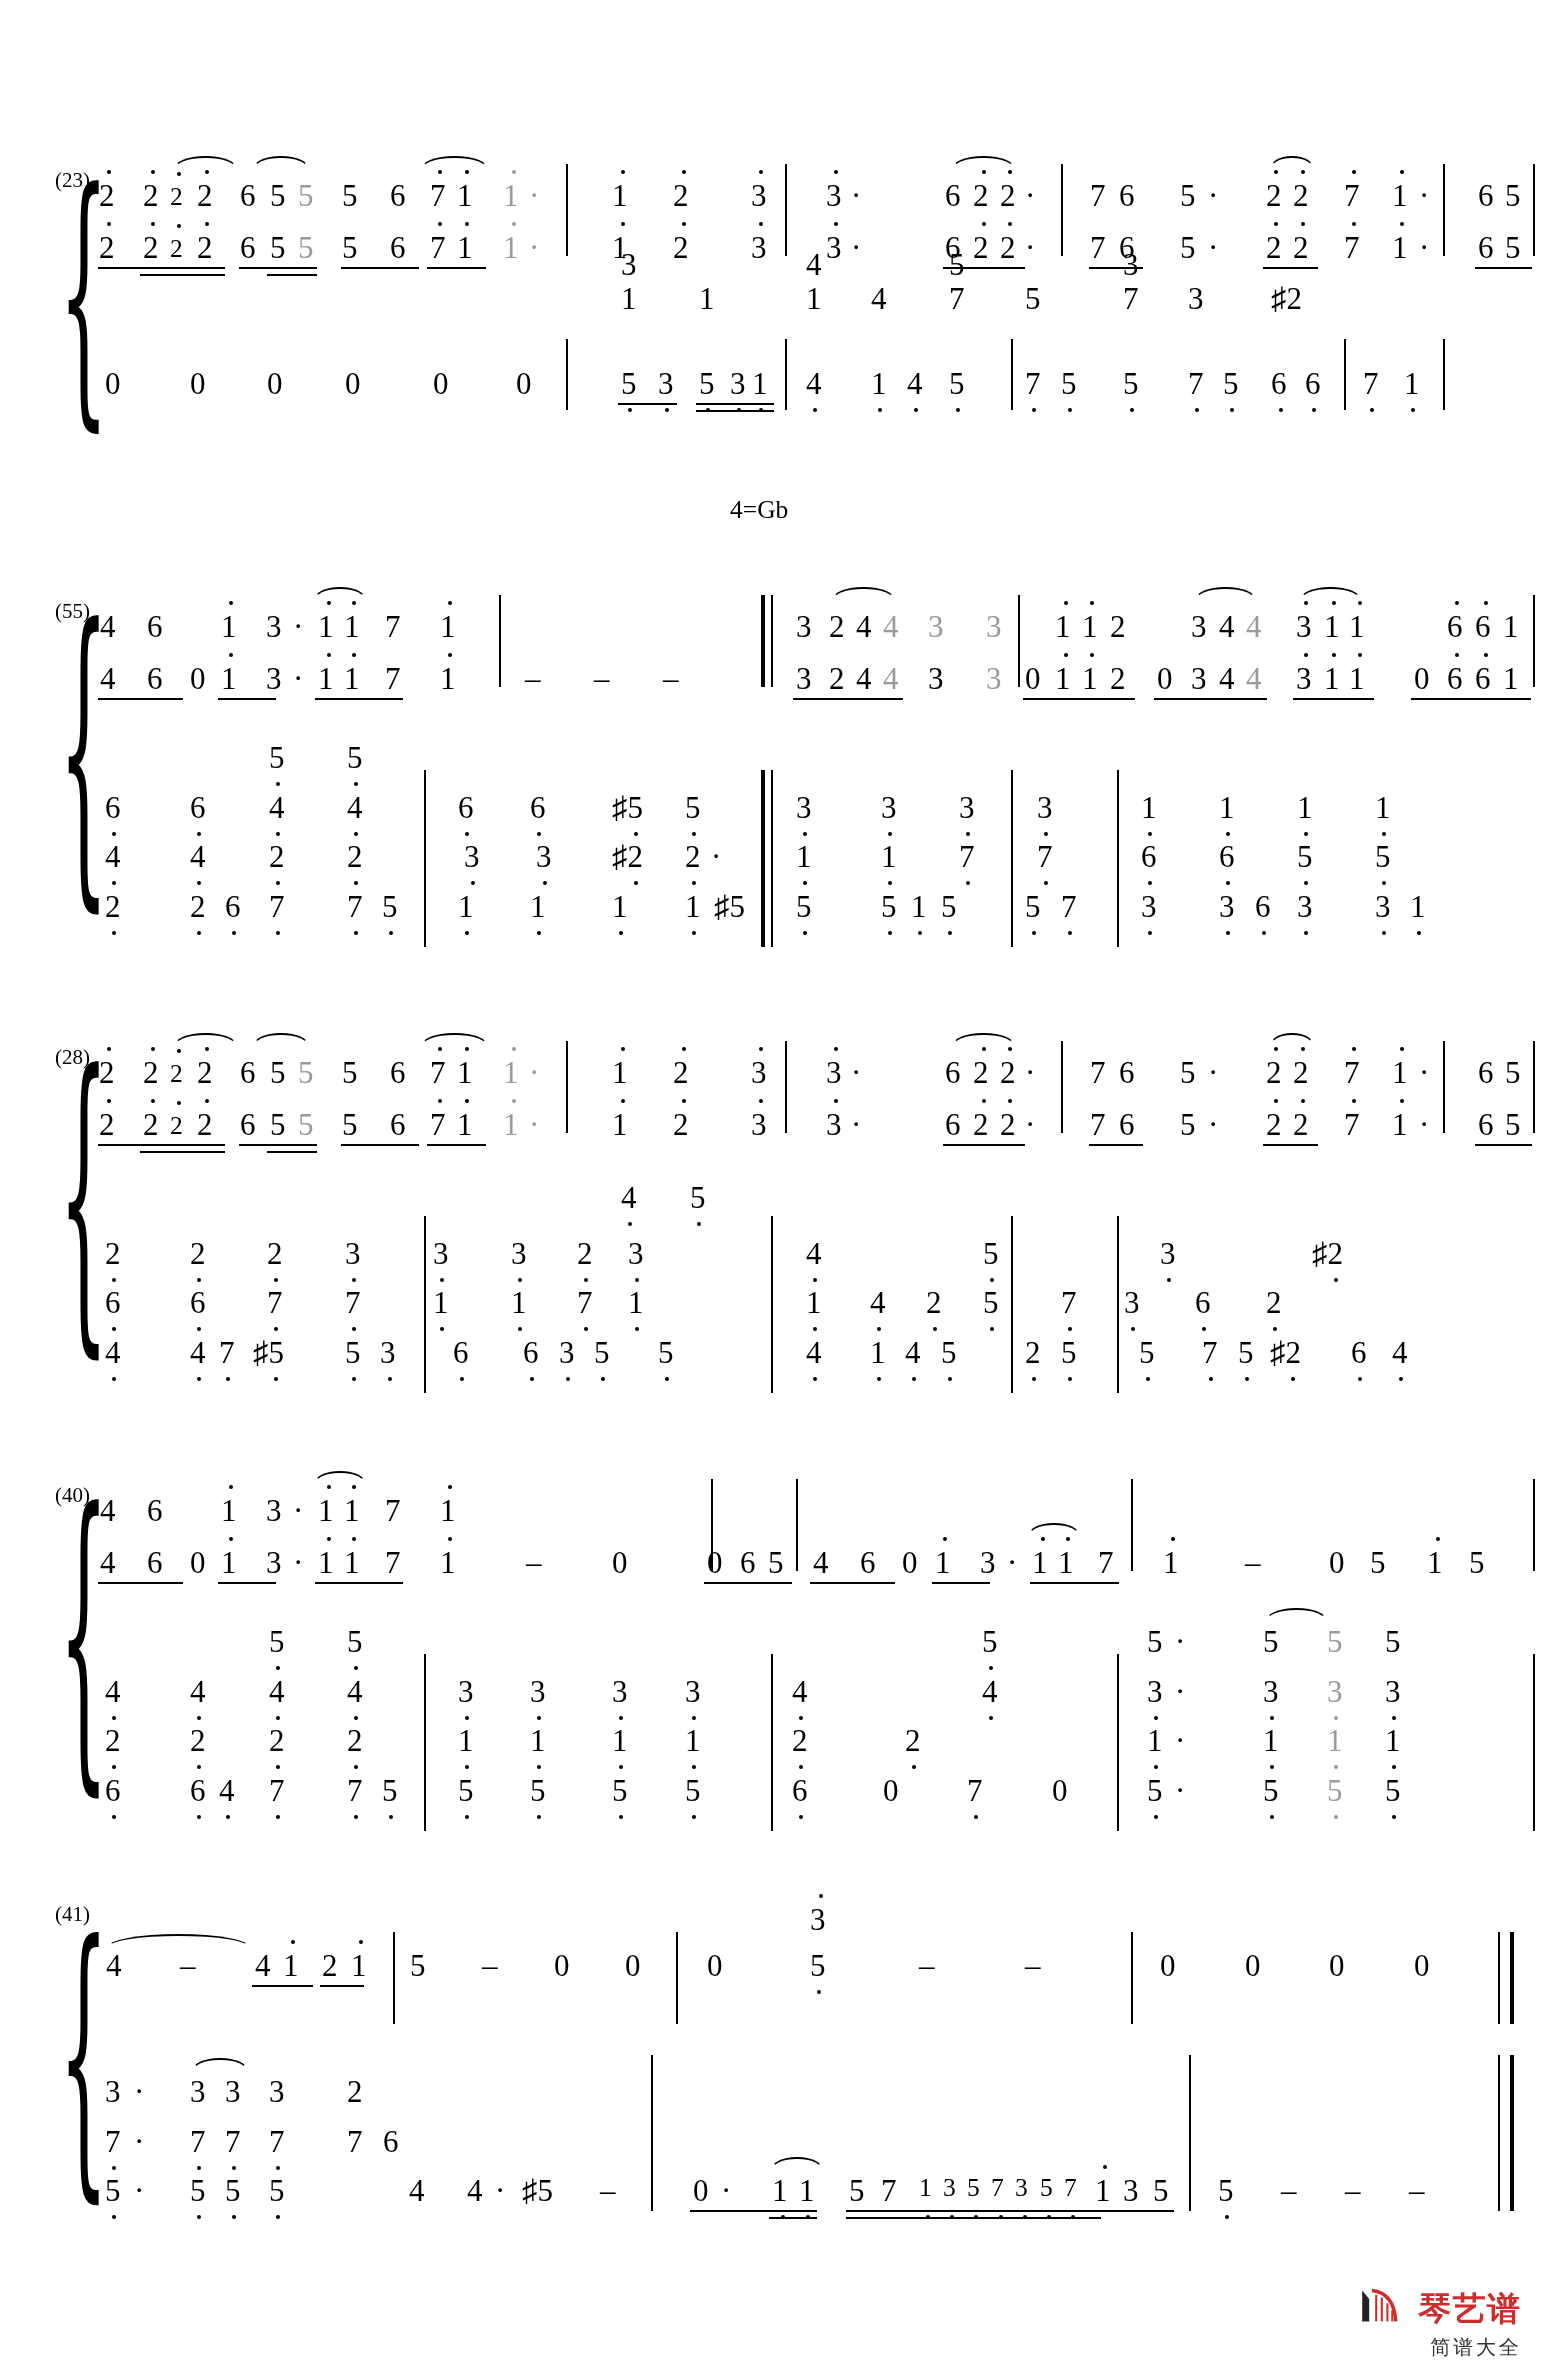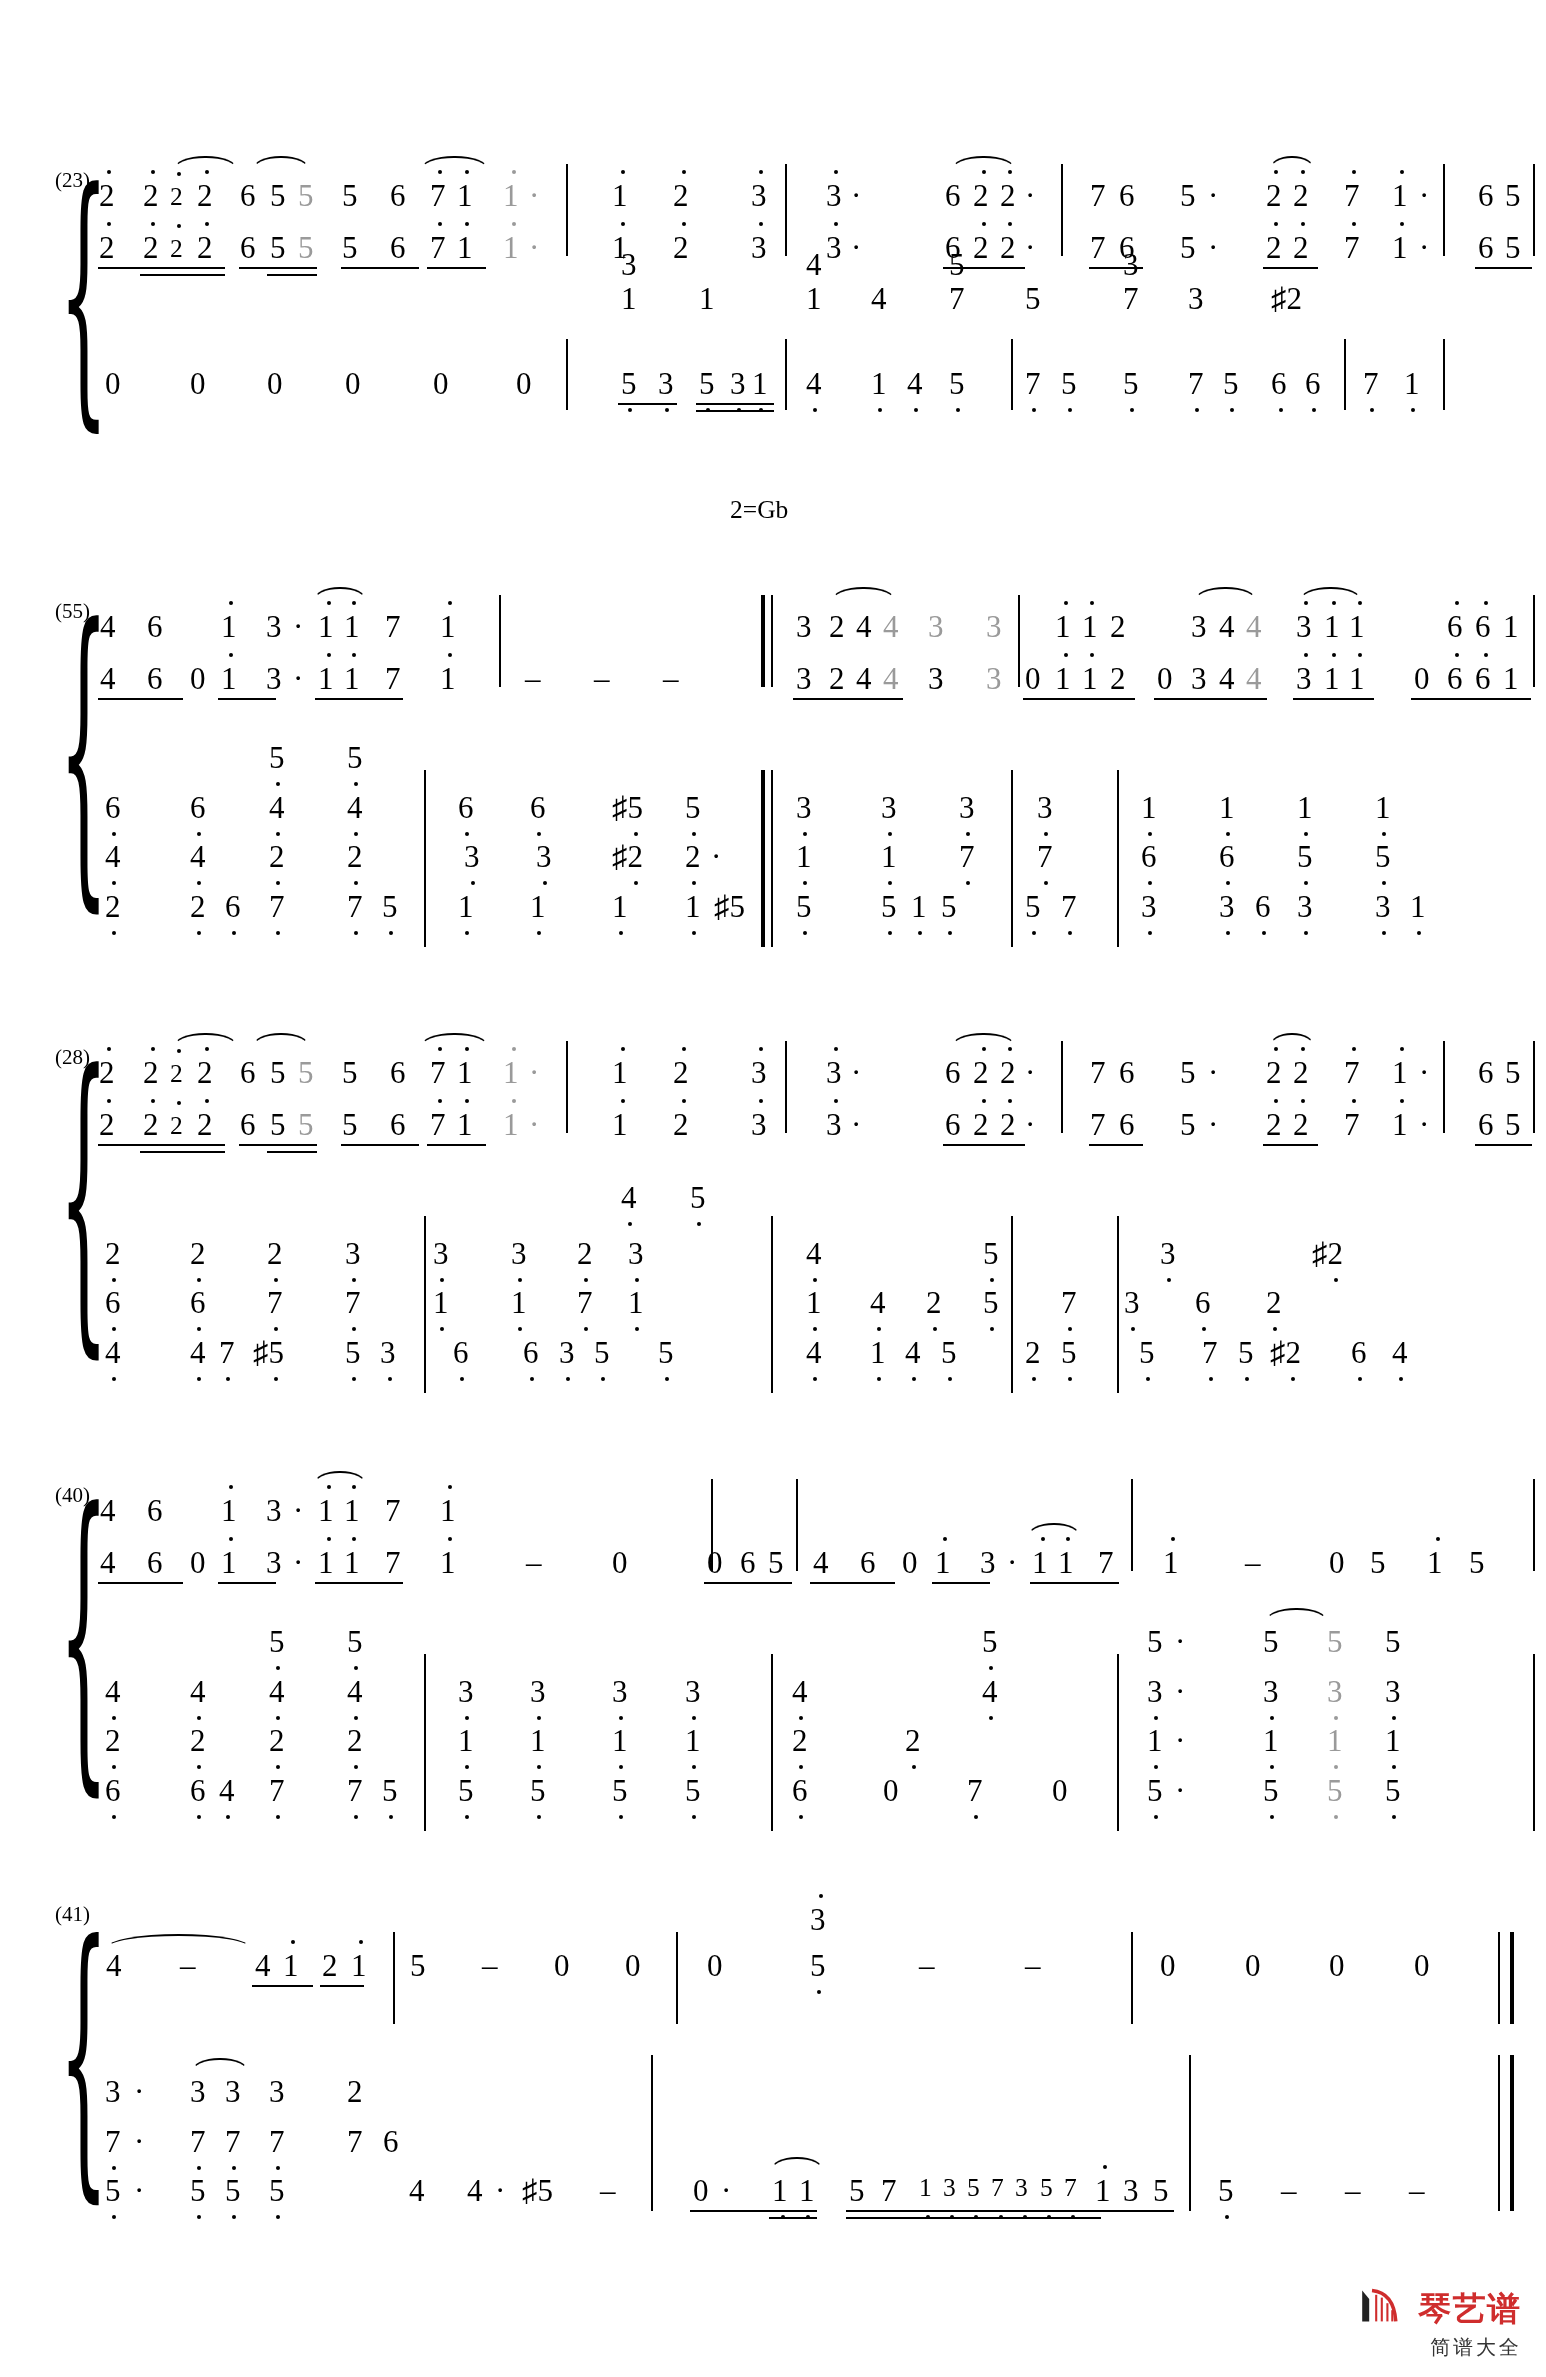--- a/index.html
+++ b/index.html
@@ -324,21 +324,21 @@
     <span class="barline" style="left:1061px;top:58px;height:92px;"></span>
     <span class="barline" style="left:1443px;top:58px;height:92px;"></span>
     <span class="barline" style="left:1533px;top:58px;height:92px;"></span>
     <span class="barline" style="left:566px;top:233px;height:71px;"></span>
     <span class="barline" style="left:785px;top:233px;height:71px;"></span>
     <span class="barline" style="left:1011px;top:233px;height:71px;"></span>
     <span class="barline" style="left:1344px;top:233px;height:71px;"></span>
     <span class="barline" style="left:1443px;top:233px;height:71px;"></span>
   </div>
 
-  <span class="key-label" style="left:730px;top:495px;">2=Gb</span>
+  <span class="key-label" style="left:730px;top:495px;">4=Gb</span>
 
   <div class="system" style="top:537px;height:396px;">
     <span class="measure-no" style="left:55px;top:62px;">(55)</span>
     <span class="brace" style="left:59px;top:51px;font-size:141px;transform:scale(0.55,2.3);">{</span>
 
     <div class="row" style="top:74px;">
       <span class="n" style="left:100px;">4</span>
         <span class="n" style="left:147px;">6</span>
       <span class="n" style="left:221px;">1</span>
       <span class="n" style="left:266px;">3</span>

